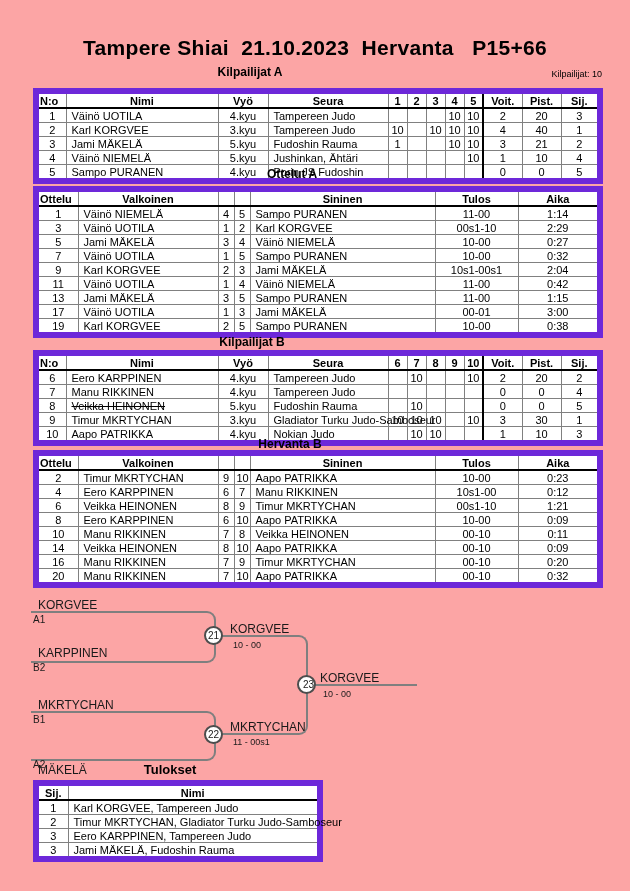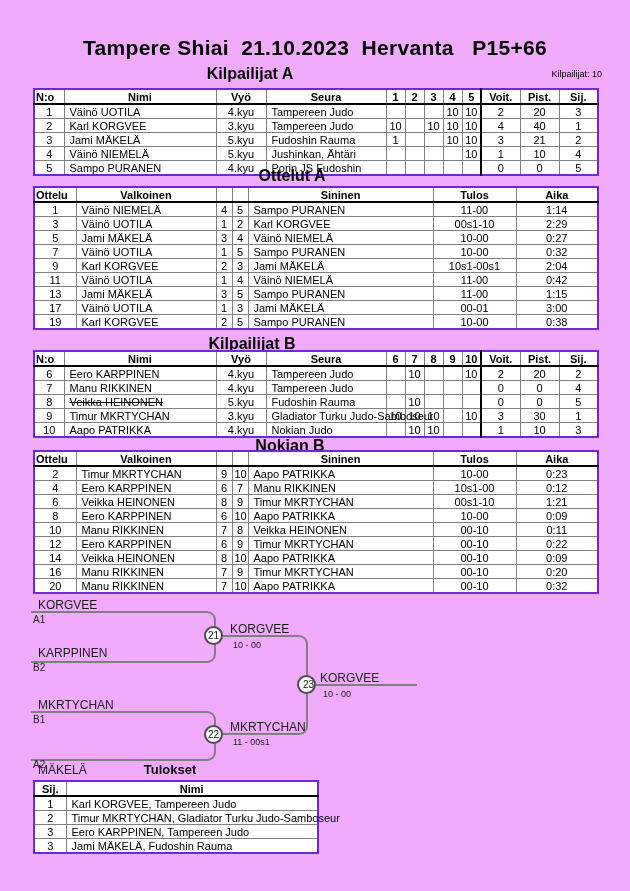--- a/index.html
+++ b/index.html
@@ -1,24 +1,24 @@
 <!DOCTYPE html>
 <html><head>
 <meta charset="utf-8">
 <style>
   html,body{margin:0;padding:0;background:#fff;}
-  .page{position:relative;width:630px;height:891px;background:#f0abfc;overflow:hidden;
+  .page{position:relative;width:630px;height:891px;background:#fca5a5;overflow:hidden;
         font-family:"Liberation Sans", sans-serif;color:#000;}
   .abs{position:absolute;}
   .title{top:36px;left:0;width:630px;text-align:center;font-weight:bold;font-size:21px;
          white-space:pre;letter-spacing:.3px;}
-  .heading{font-weight:bold;font-size:16px;text-align:center;white-space:nowrap;}
+  .heading{font-weight:bold;font-size:12px;text-align:center;white-space:nowrap;}
   .count{font-size:9px;white-space:nowrap;}
   table.sheet{position:absolute;border-collapse:collapse;table-layout:fixed;
-              border:2px solid #6d28d9;background:#fff;}
+              border:6px solid #6d28d9;background:#fff;}
   .sheet th,.sheet td{border:1px solid #808080;height:13px;padding:0 2px;line-height:12px;
               font-size:11px;white-space:nowrap;overflow:visible;}
   .sheet th{font-weight:bold;border-bottom:2px solid #000;}
   .c{text-align:center;}
   .l{text-align:left;padding-left:5px !important;}
   .hl{text-align:left;padding-left:1px !important;}
   .bL{border-left:2px solid #000 !important;}
   .strike{text-decoration:line-through;}
   
   .bjoin{position:absolute;border:2px solid #7f7f7f;border-left:none;
@@ -377,21 +377,21 @@
           <td class="c">10</td>
           <td class="c"></td>
           <td class="c"></td>
           <td class="c bL">1</td>
           <td class="c">10</td>
           <td class="c">3</td>
         </tr>
       </tbody>
   </table>
 
-  <div class="abs heading" style="left:90px;top:437px;width:400px;">Nokian B</div>
+  <div class="abs heading" style="left:90px;top:437px;width:400px;">Hervanta B</div>
 
   <table class="sheet" style="left:33px;top:450px;width:564px;">
     <colgroup>
       <col style="width:42px">
         <col style="width:140px">
         <col style="width:16px">
         <col style="width:16px">
       <col style="width:185px">
         <col style="width:83px">
         <col style="width:82px">
@@ -452,29 +452,20 @@
         <tr>
           <td class="c">10</td>
           <td class="l">Manu RIKKINEN</td>
           <td class="c">7</td>
           <td class="c">8</td>
           <td class="l">Veikka HEINONEN</td>
           <td class="c">00-10</td>
           <td class="c">0:11</td>
         </tr>
 
-        <tr>
-          <td class="c">12</td>
-          <td class="l">Eero KARPPINEN</td>
-          <td class="c">6</td>
-          <td class="c">9</td>
-          <td class="l">Timur MKRTYCHAN</td>
-          <td class="c">00-10</td>
-          <td class="c">0:22</td>
-        </tr>
 
         <tr>
           <td class="c">14</td>
           <td class="l">Veikka HEINONEN</td>
           <td class="c">8</td>
           <td class="c">10</td>
           <td class="l">Aapo PATRIKKA</td>
           <td class="c">00-10</td>
           <td class="c">0:09</td>
         </tr>

